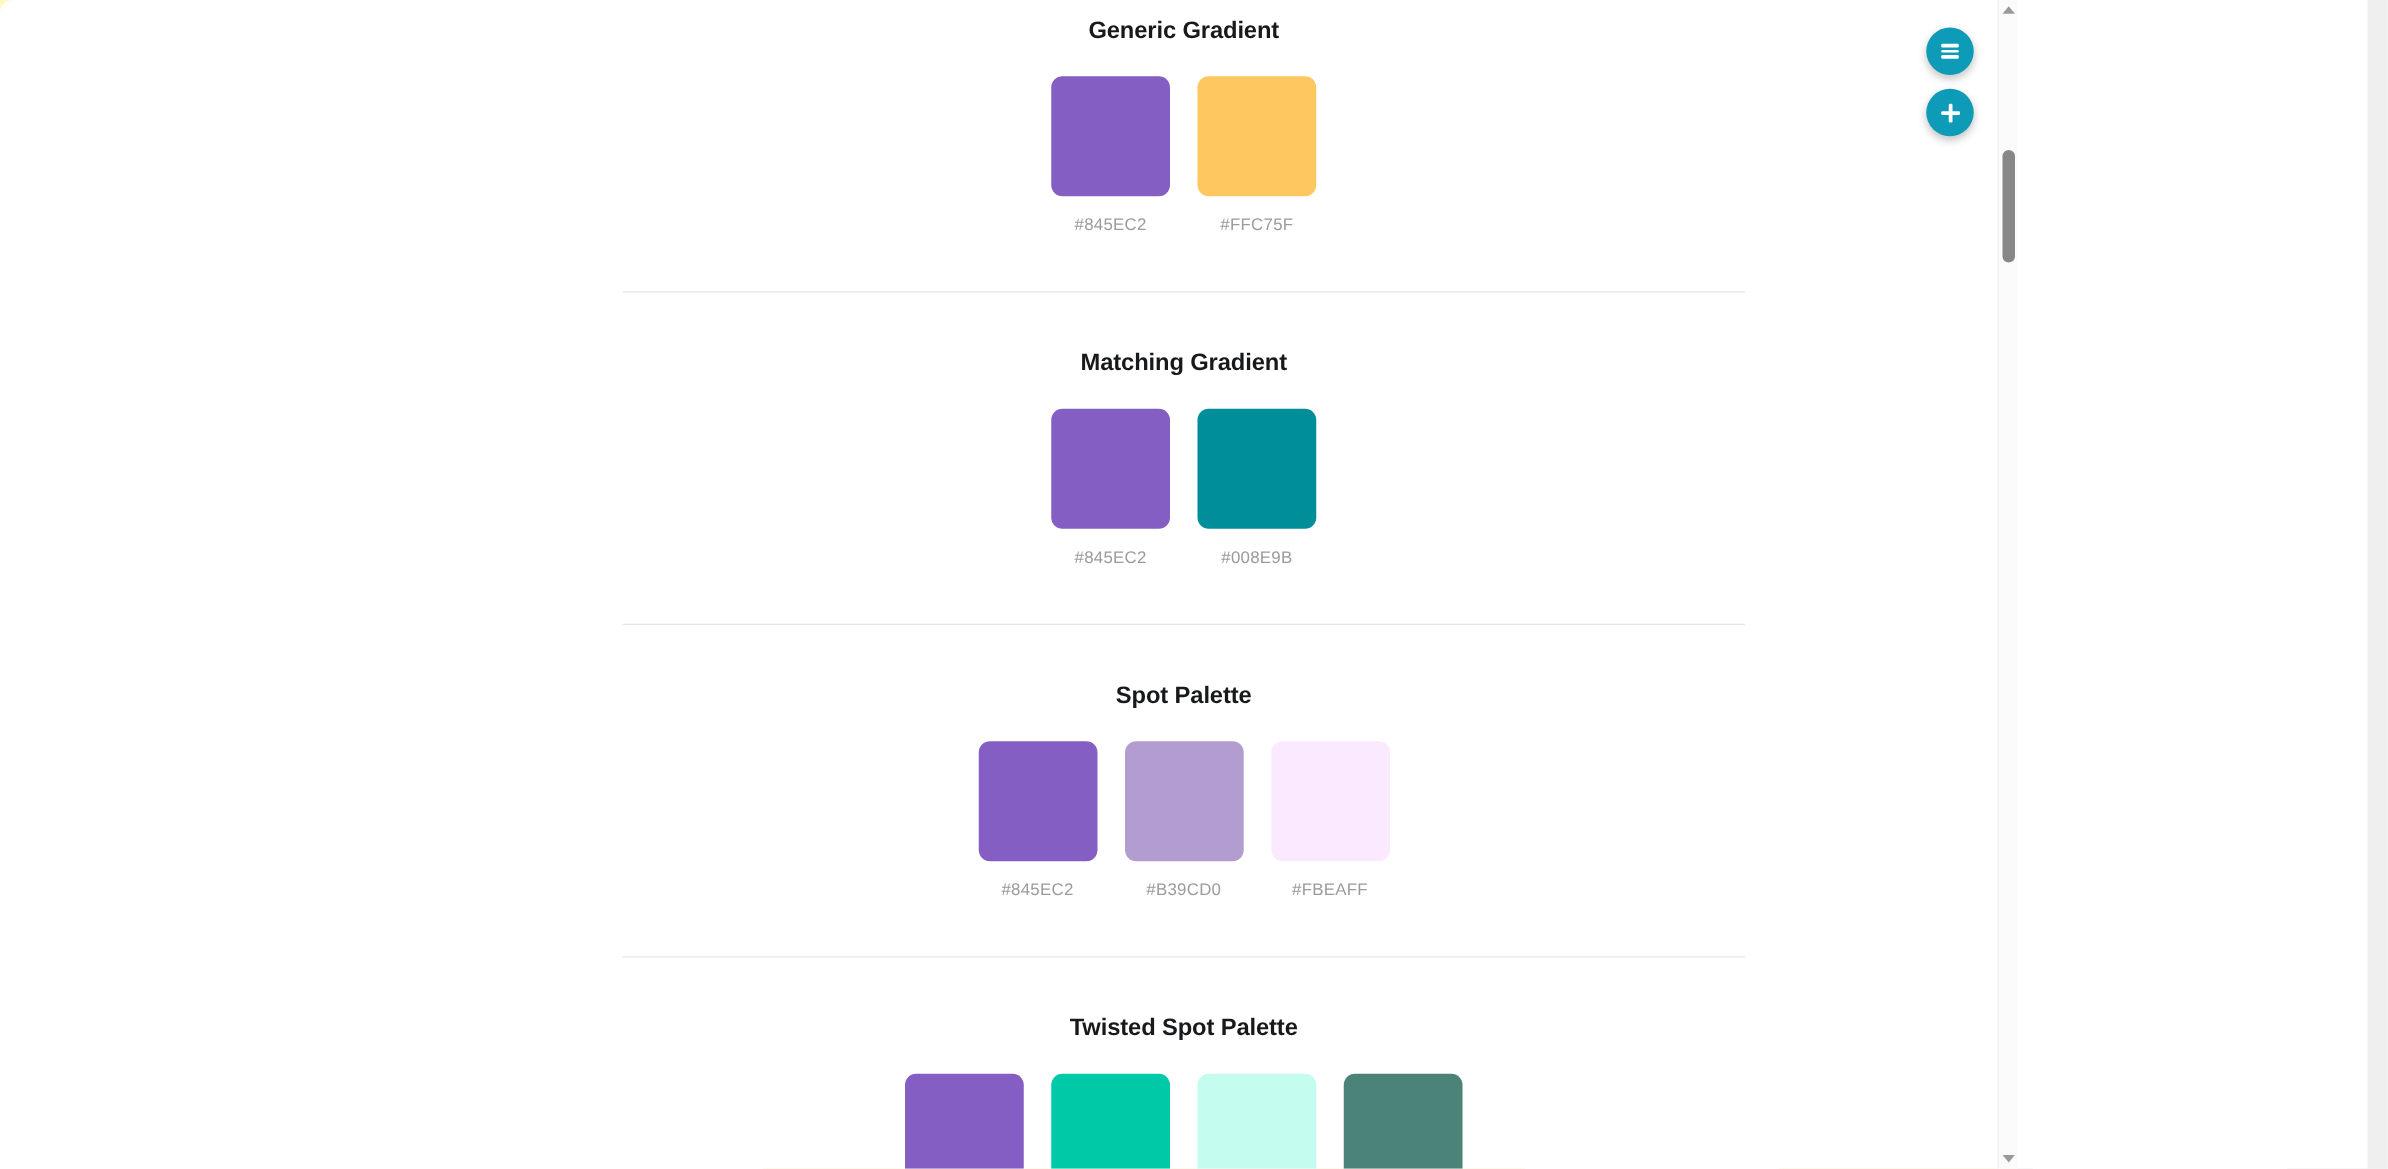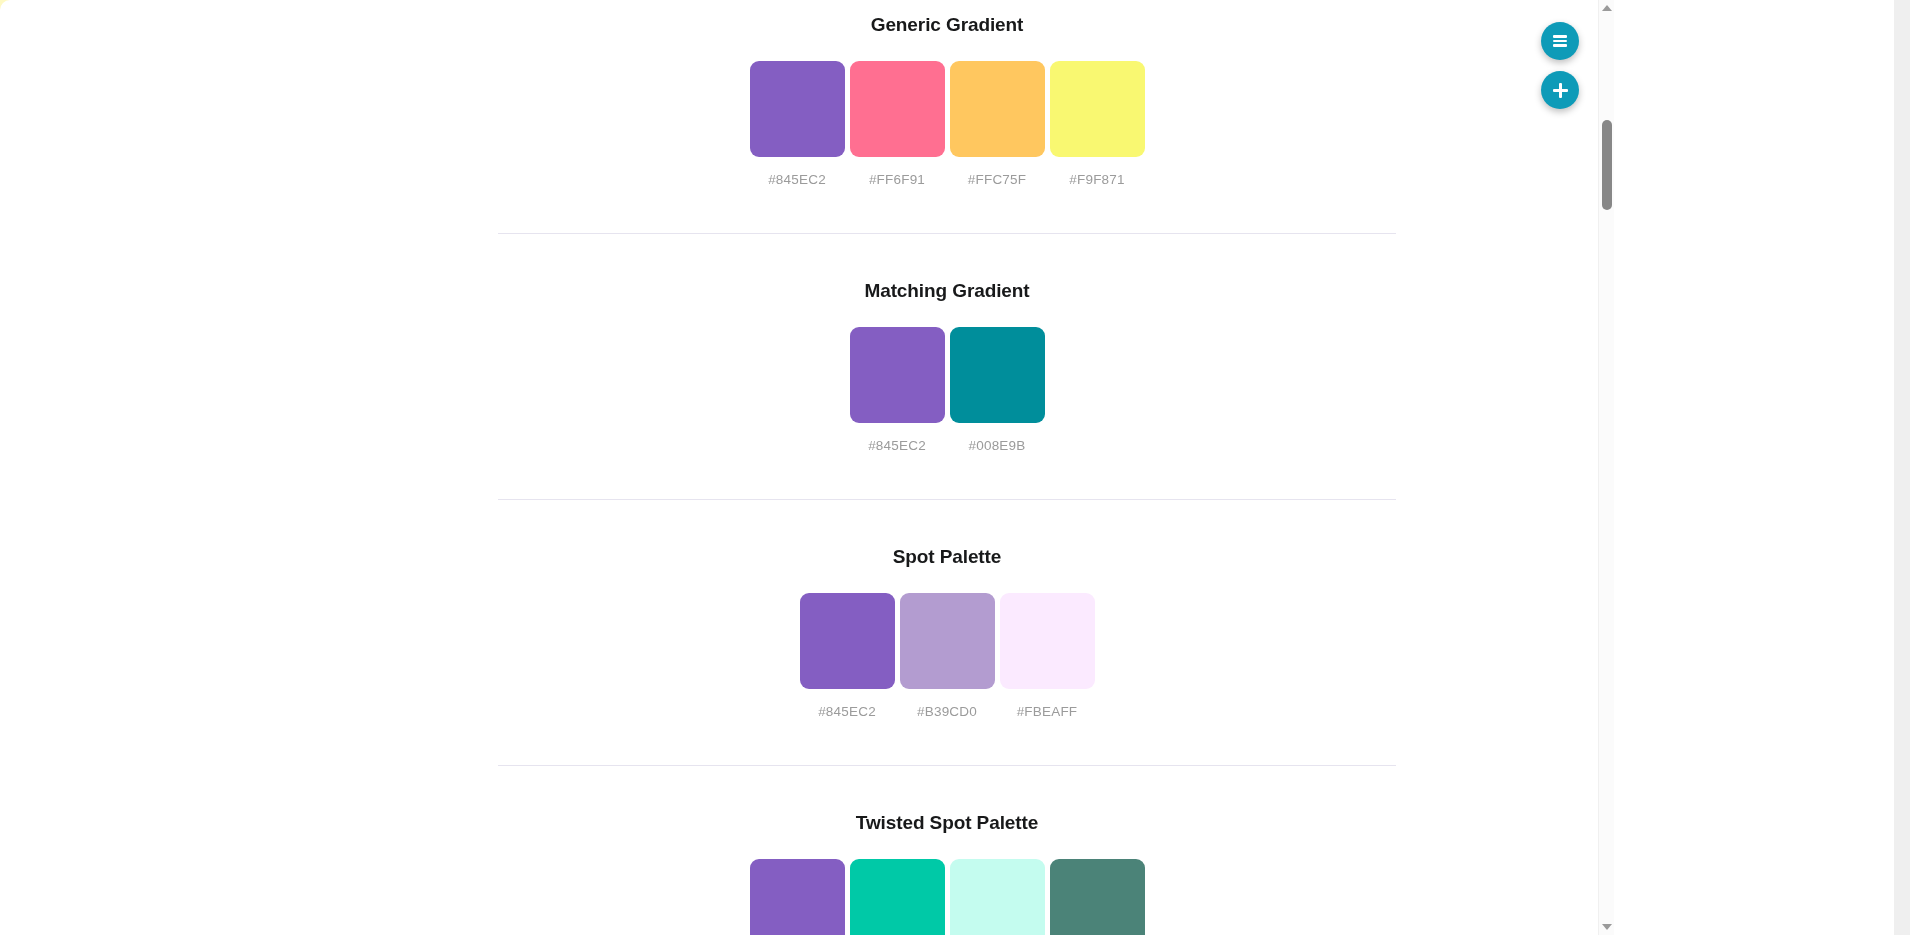--- a/index.html
+++ b/index.html
@@ -52,21 +52,21 @@
     font-weight: bold;
     color: #18191A;
     letter-spacing: -0.1px;
     text-align: center;
     margin-bottom: 25px;
   }
 
   .swatch-row {
     display: flex;
     justify-content: center;
-    gap: 5px;
+    gap: 22px;
     align-items: flex-end;
   }
 
   .swatch-cell {
     display: flex;
     flex-direction: column;
     align-items: center;
   }
 
   .swatch {
@@ -207,30 +207,22 @@
     <div class="scroll-inner">
 
     <div class="palette-section">
           <div class="section-title">Generic Gradient</div>
           <div class="swatch-row">
             <div class="swatch-cell">
               <div class="swatch" style="background: rgb(132, 94, 194);"></div>
               <div class="swatch-label">#845EC2</div>
             </div>
             <div class="swatch-cell">
-              <div class="swatch" style="background: rgb(255, 111, 145);"></div>
-              <div class="swatch-label">#FF6F91</div>
-            </div>
-            <div class="swatch-cell">
               <div class="swatch" style="background: rgb(255, 199, 95);"></div>
               <div class="swatch-label">#FFC75F</div>
-            </div>
-            <div class="swatch-cell">
-              <div class="swatch" style="background: rgb(249, 248, 113);"></div>
-              <div class="swatch-label">#F9F871</div>
             </div>
           </div>
         </div>
         <div class="divider"></div>
         <div class="section-gap"></div>
         <div class="palette-section">
           <div class="section-title">Matching Gradient</div>
           <div class="swatch-row">
             <div class="swatch-cell">
               <div class="swatch" style="background: rgb(132, 94, 194);"></div>

